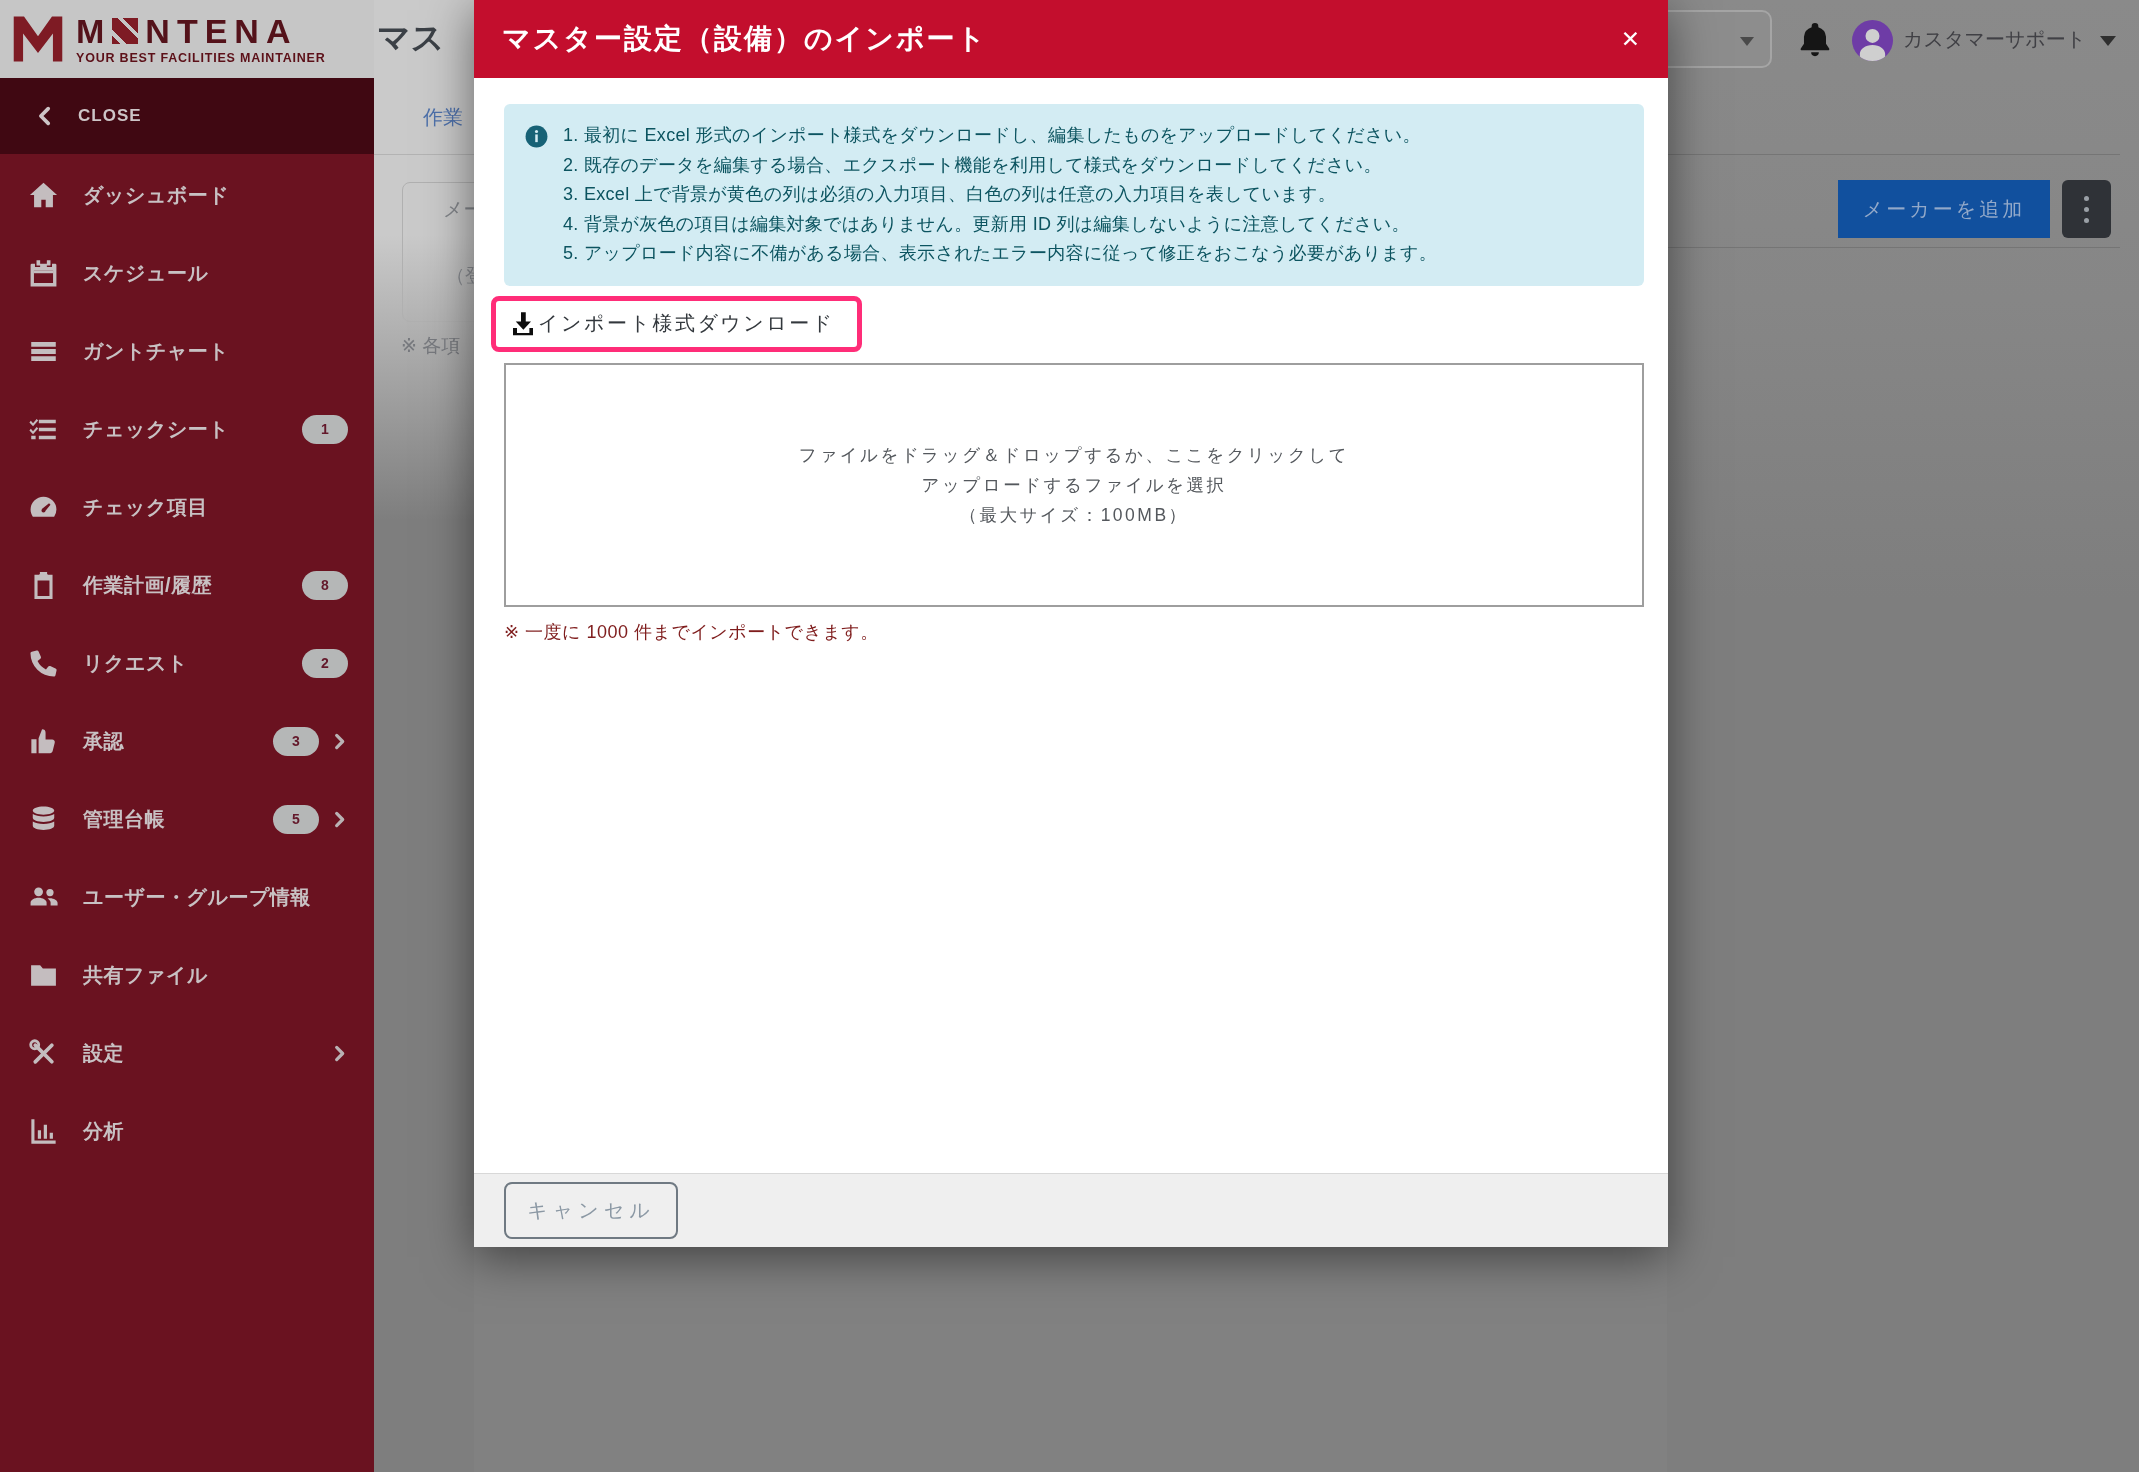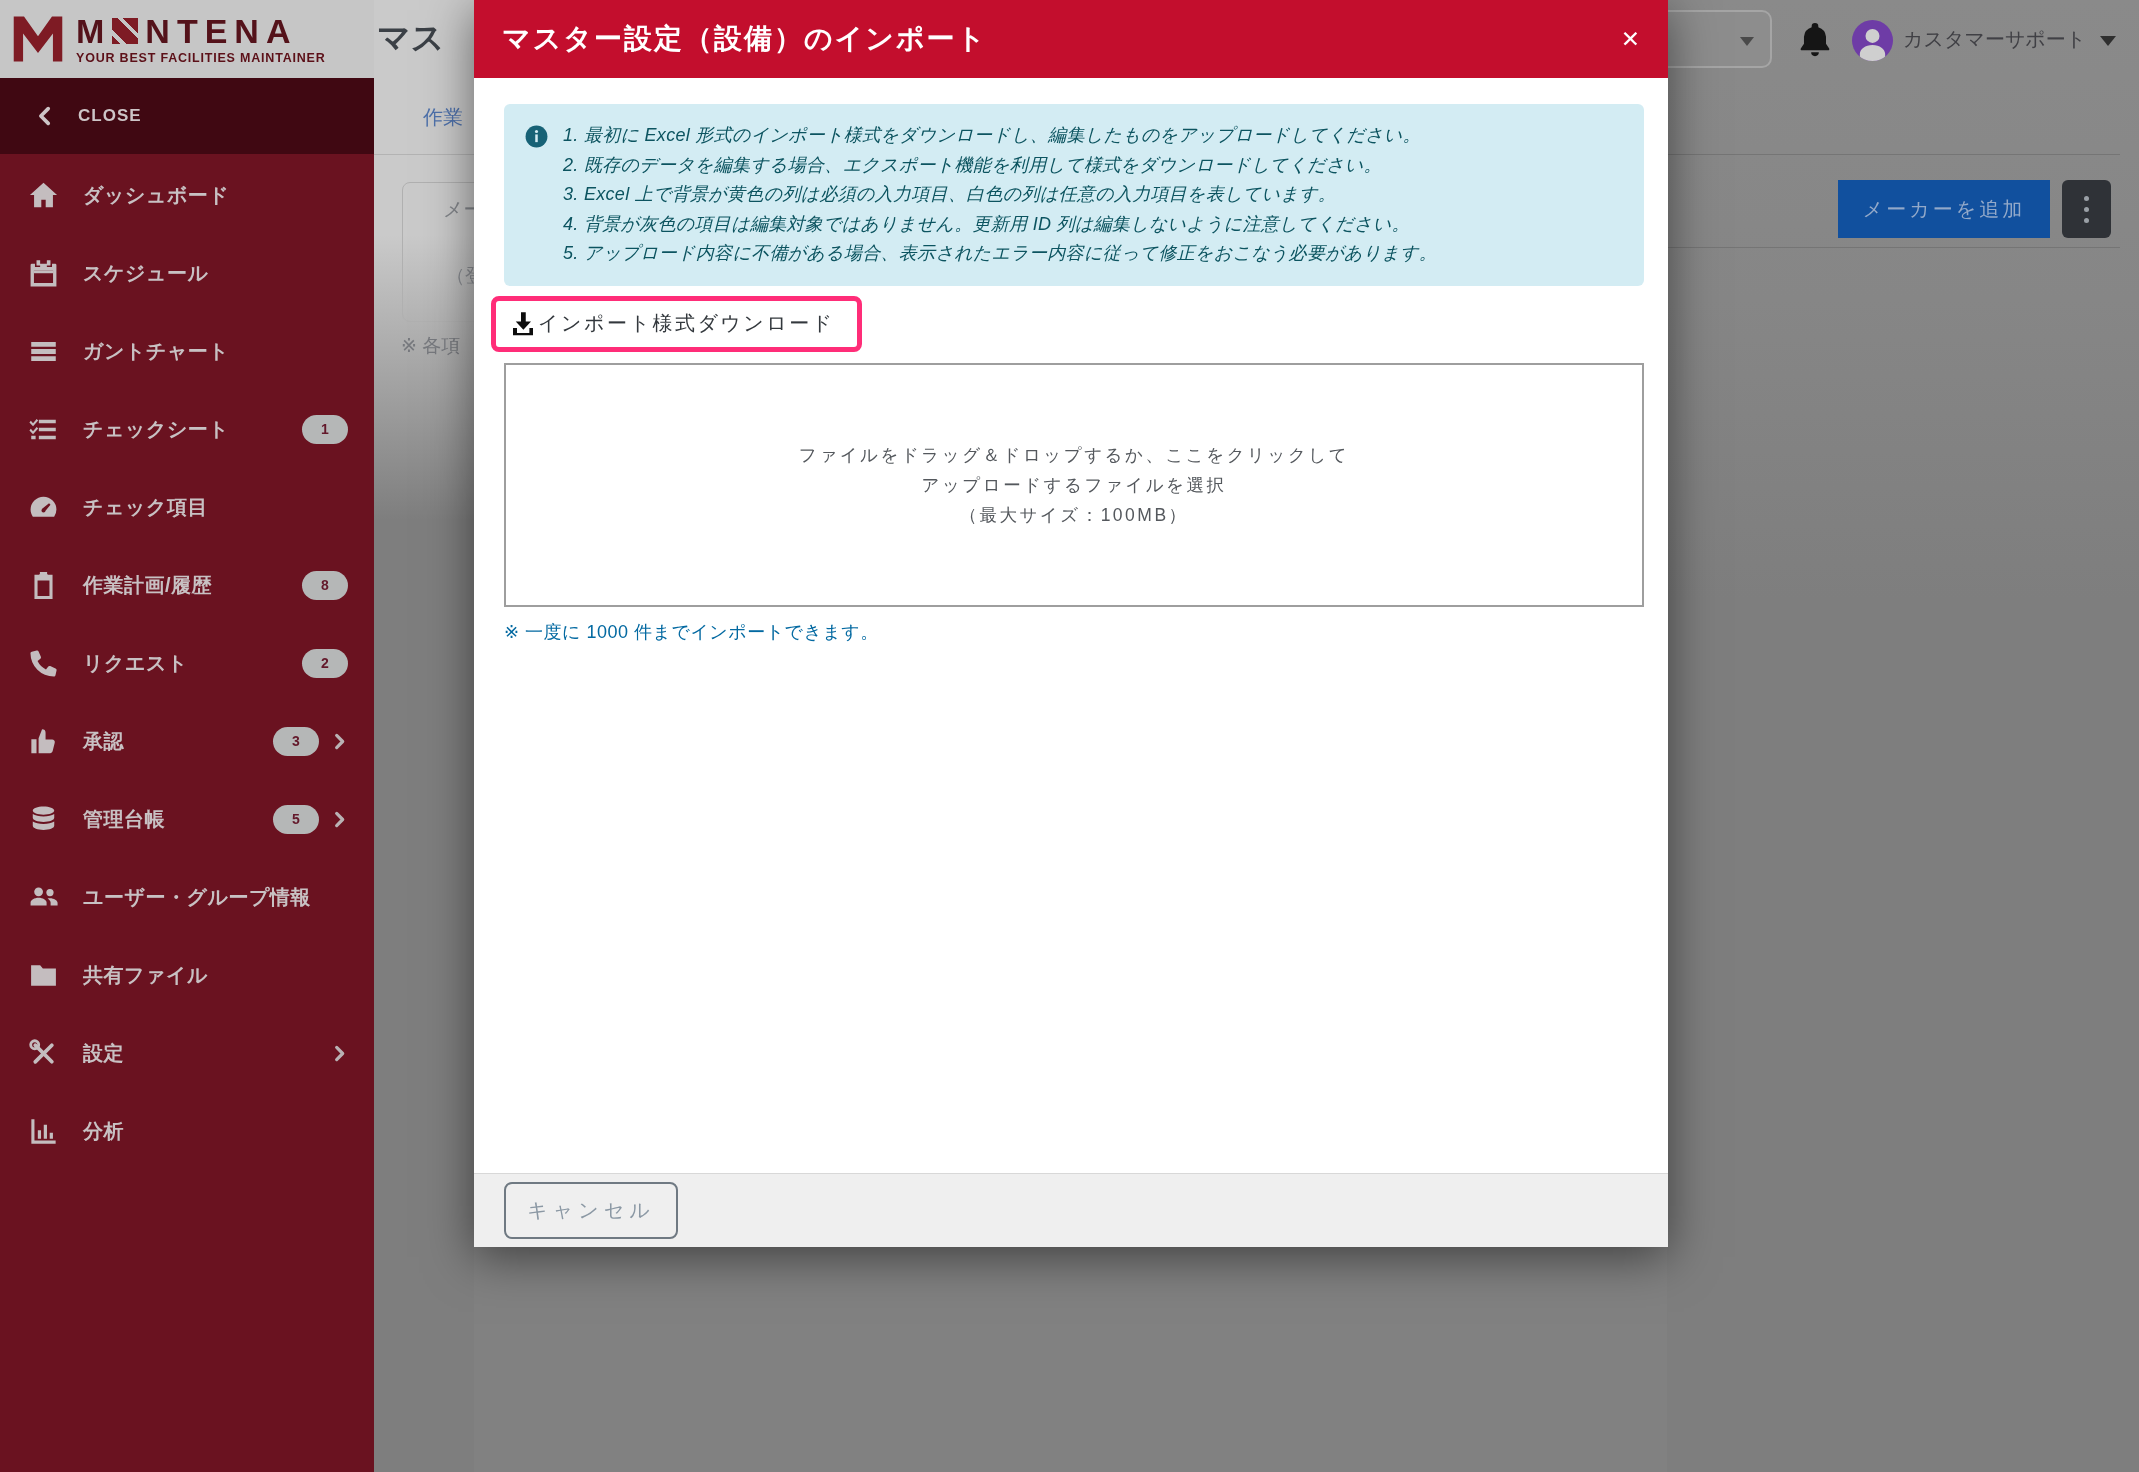--- a/index.html
+++ b/index.html
@@ -50,31 +50,31 @@
   .bg-kebab{position:absolute;left:2062px;top:180px;width:49px;height:58px;border-radius:6px;background:#2f3237;display:flex;flex-direction:column;align-items:center;justify-content:center;gap:6px;z-index:2;cursor:pointer;}
   .bg-kebab i{width:5px;height:5px;border-radius:50%;background:#9aa0a6;}
   .bg-cardline-r{position:absolute;left:1667px;top:247px;width:453px;height:1px;background:#757575;z-index:2;}
 
   
   .modal{position:absolute;left:474px;top:0;width:1194px;height:1247px;background:#fff;z-index:20;box-shadow:0 10px 45px rgba(0,0,0,.5);display:flex;flex-direction:column;}
   .modal-header{height:78px;background:#c30e2d;display:flex;align-items:center;padding:0 28px;flex:0 0 auto;}
   .modal-title{color:#fff;font-size:28px;font-weight:700;letter-spacing:2px;white-space:nowrap;}
   .modal-close{margin-left:auto;color:#fff;font-size:23px;font-weight:700;cursor:pointer;line-height:1;}
   .modal-body{flex:1 1 auto;padding:26px 24px 0 30px;position:relative;}
-  .info-box{background:#d3ecf3;border-radius:6px;padding:17px 20px;display:flex;align-items:flex-start;font-style:italic;}
+  .info-box{background:#d3ecf3;border-radius:6px;padding:17px 20px;display:flex;align-items:flex-start;}
   .info-icon{width:25px;height:25px;flex:0 0 auto;margin-top:3px;color:#176276;}
   .info-lines{margin-left:14px;}
   .info-line{font-size:18px;line-height:29.5px;color:#0c5460;letter-spacing:.3px;white-space:nowrap;}
   .dl-annotation{display:inline-flex;align-items:center;border:5px solid #ff2d78;border-radius:8px;margin:10px 0 0 -13px;padding:8px 22px 8px 12px;background:#fff;}
   .dl-link{display:inline-flex;align-items:center;cursor:pointer;}
   .dl-icon{width:30px;height:30px;color:#0d0d0d;flex:0 0 auto;}
   .dl-label{font-size:20px;color:#33383d;letter-spacing:2.5px;white-space:nowrap;}
   .dropzone{margin-top:11px;height:244px;border:2px solid #9e9e9e;background:#fff;display:flex;flex-direction:column;align-items:center;justify-content:center;cursor:pointer;}
   .dz-line{font-size:17.5px;line-height:30px;color:#54585d;letter-spacing:2.5px;white-space:nowrap;}
-  .limit-note{margin-top:13px;font-size:18px;color:#0369a1;letter-spacing:.5px;}
+  .limit-note{margin-top:13px;font-size:18px;color:#7f1d1d;letter-spacing:.5px;}
   .modal-footer{flex:0 0 auto;height:74px;background:#efefef;border-top:1px solid #d8d8d8;display:flex;align-items:center;padding:0 30px;}
   .cancel-btn{width:174px;height:57px;border:2px solid #6f7982;border-radius:8px;background:#efefef;color:#8b98a4;font-size:20px;letter-spacing:5px;display:flex;align-items:center;justify-content:center;cursor:pointer;}
 </style>
 </head>
 <body>
 
 <div class="canvas">
 
   <div class="left-strip"></div>
   <div class="right-region"></div>

